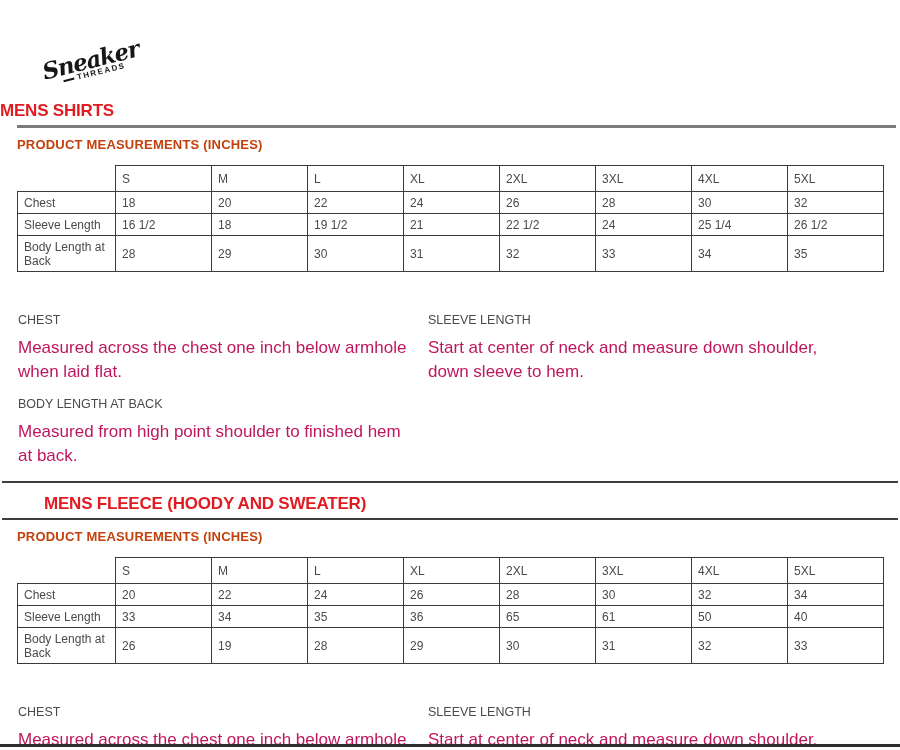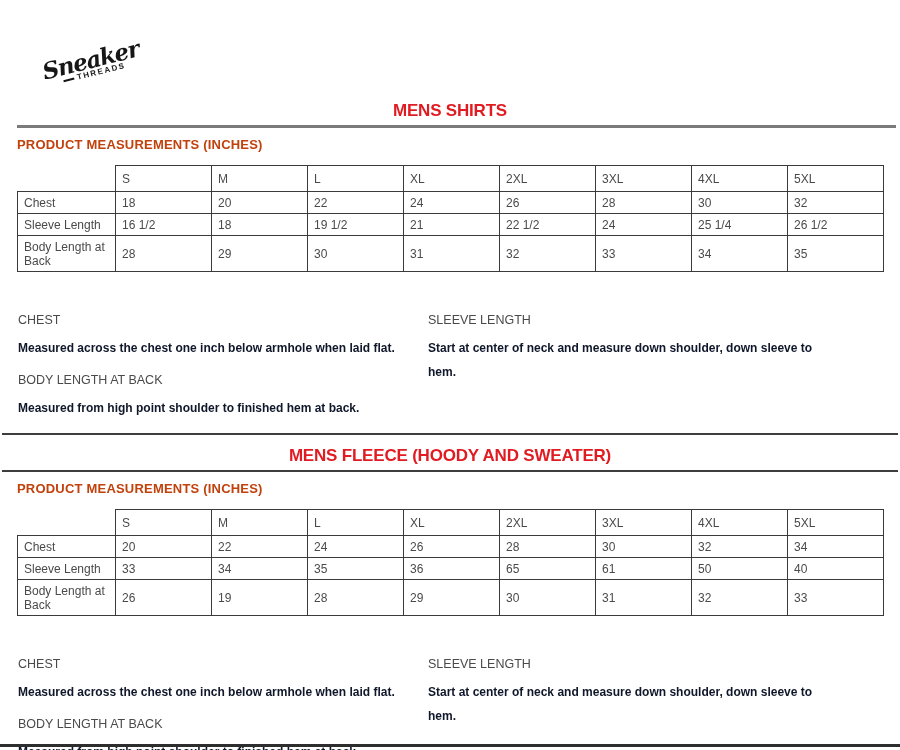--- a/index.html
+++ b/index.html
@@ -44,21 +44,20 @@
   }
   .logo-sub {
     font-size: 8px;
     font-weight: bold;
     letter-spacing: 1.6px;
   }
 
   
   .red-title {
     margin: 0;
-    text-align: center;
     font-size: 17px;
     font-weight: bold;
     letter-spacing: -0.2px;
     color: #e11b22;
     line-height: 18px;
   }
   .title-shirts { padding-top: 102px; }
   .rule-gray { height: 3px; background: #7b7b7b; margin: 5px 4px 0 17px; }
   .rule-dark { height: 2px; background: #3e3e3e; margin: 0 2px; }
   .rule-dark-mid { margin-top: 13px; }
@@ -110,24 +109,23 @@
   .defs-col-left { width: 400px; }
   .defs-col-right { width: 392px; margin-left: 10px; }
   .def-term {
     margin: 0 0 8px 0;
     font-size: 12.5px;
     color: #4a4a4a;
     line-height: 16px;
   }
   .def-desc {
     margin: 0 0 12px 0;
-    font-size: 12px;
-    color: #0f172a;
+    font-size: 17px;
+    color: #be185d;
     line-height: 24px;
-    font-weight: bold;
   }
   .def-desc:last-child { margin-bottom: 0; }
 </style>
 </head>
 <body>
 
 <div class="page">
 
   <div class="logo">
     <div class="logo-script">Sneaker</div>
@@ -211,21 +209,21 @@
       <p class="def-term">BODY LENGTH AT BACK</p>
       <p class="def-desc">Measured from high point shoulder to finished hem at back.</p>
     </div>
     <div class="defs-col-right">
       <p class="def-term">SLEEVE LENGTH</p>
       <p class="def-desc">Start at center of neck and measure down shoulder, down sleeve to hem.</p>
     </div>
   </div>
 
   <div class="rule-dark rule-dark-mid"></div>
-  <h2 class="red-title" style="margin-top:12px;">MENS FLEECE (HOODY AND SWEATER)</h2>
+  <h2 class="red-title" style="margin-top:12px;padding-left:44px;">MENS FLEECE (HOODY AND SWEATER)</h2>
   <div class="rule-dark rule-dark-under"></div>
 
   <div class="pm-heading">PRODUCT MEASUREMENTS (INCHES)</div>
 
   <table class="size-table">
     <colgroup>
         <col class="c-label">
         <col>
         <col>
         <col>

